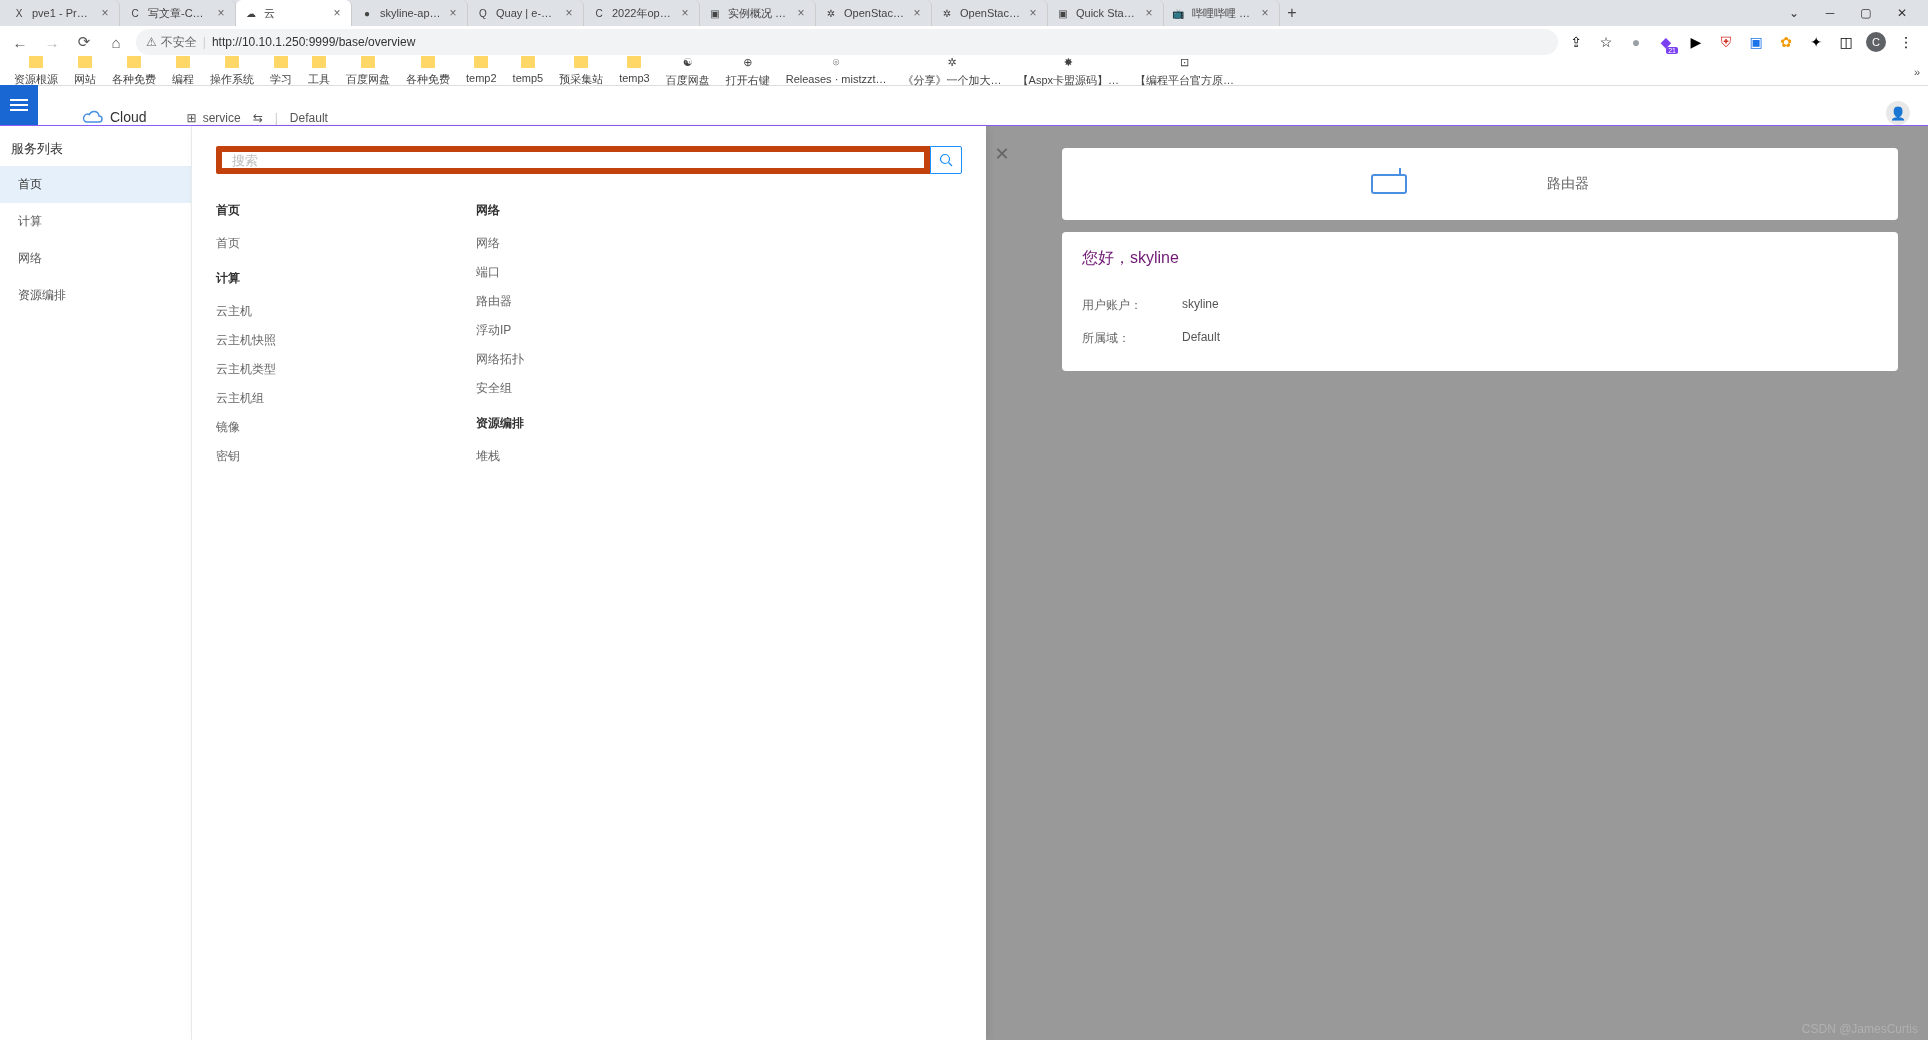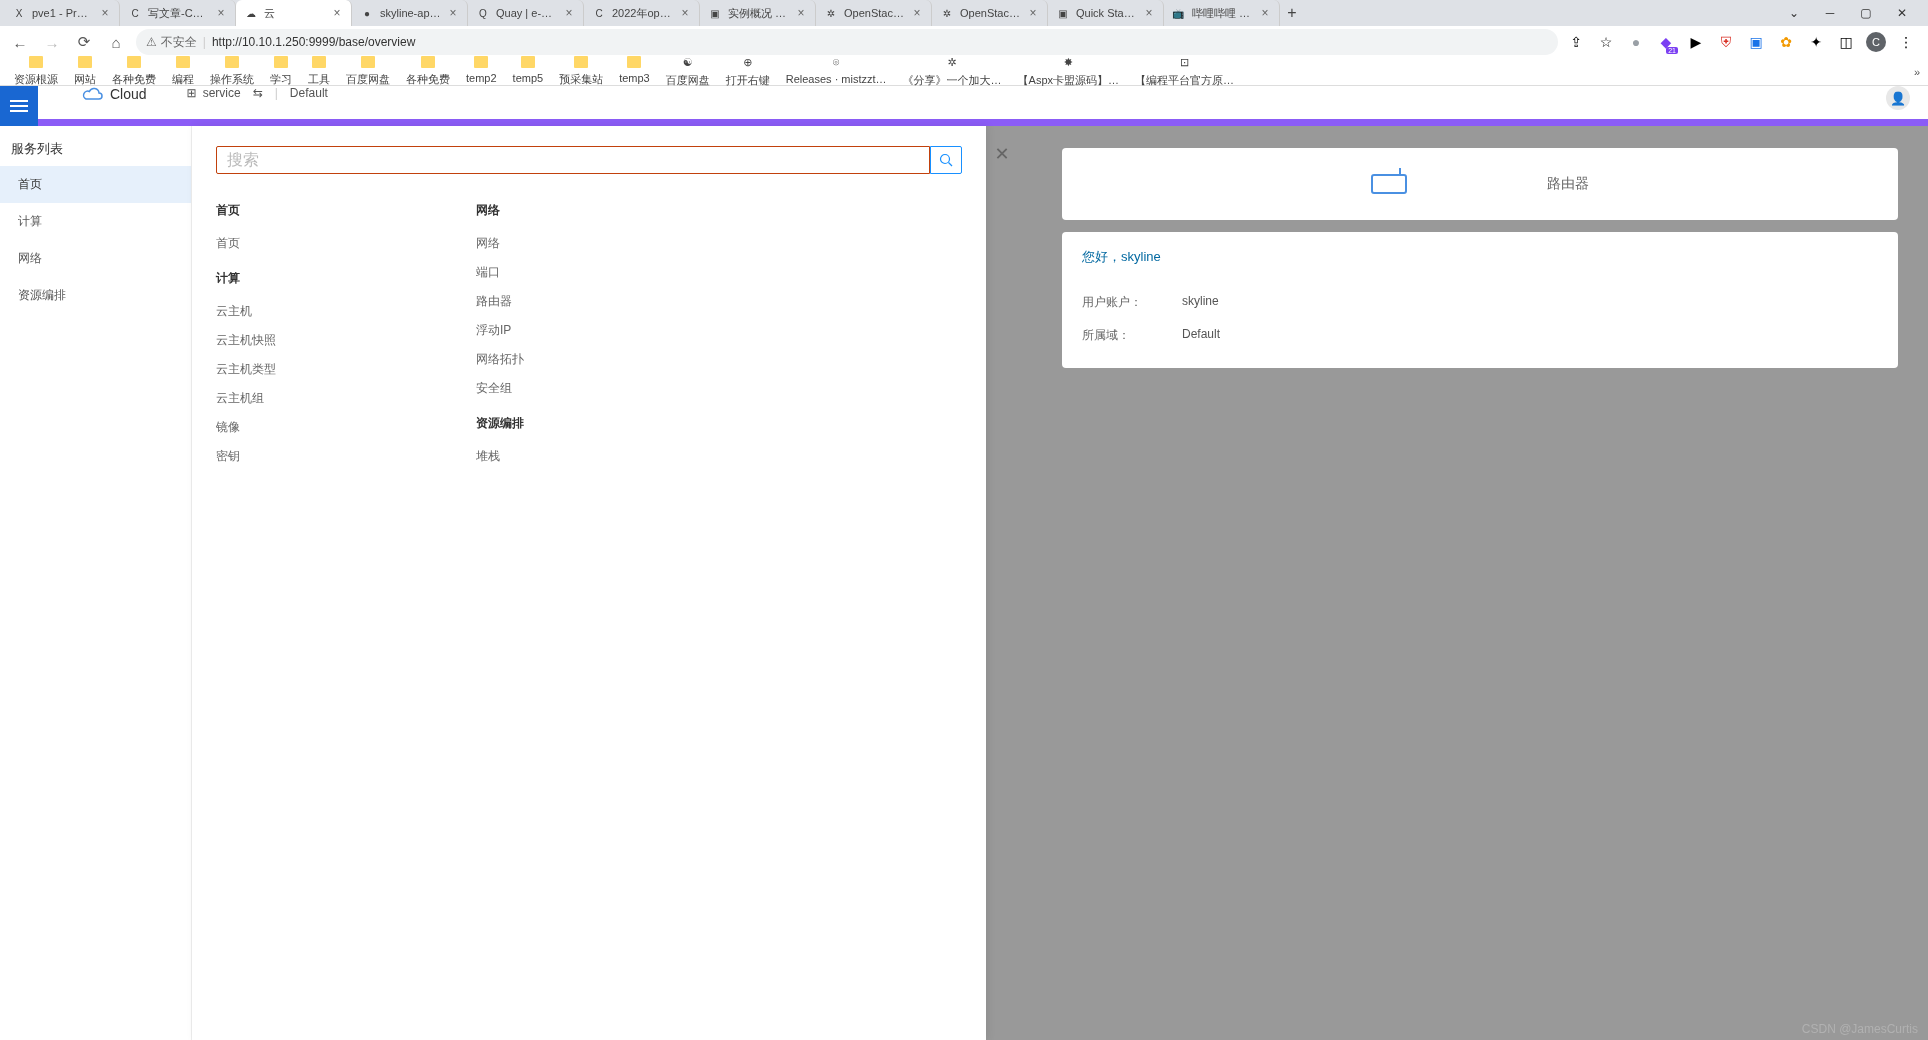--- a/index.html
+++ b/index.html
@@ -25,51 +25,51 @@
     .nav-icon { width: 20px; height: 20px; display: flex; align-items: center; justify-content: center; font-size: 14px; }
     .profile-dot { width: 20px; height: 20px; border-radius: 50%; background: #5f6368; color: #fff; display: flex; align-items: center; justify-content: center; font-size: 11px; }
     
     .bookmark-bar { display: flex; align-items: center; height: 28px; background: #fff; border-bottom: 1px solid #ddd; padding: 0 8px; gap: 4px; font-size: 11px; }
     .bookmark { display: flex; align-items: center; gap: 4px; padding: 2px 6px; color: #444; white-space: nowrap; flex-direction: column; }
     .bookmark-folder { width: 14px; height: 12px; background: #ffd766; border-radius: 1px; flex-shrink: 0; }
     .bookmark-overflow { margin-left: auto; color: #555; }
     
     
     .app { position: relative; height: calc(1040px - 86px); background: #fff; }
-    .top-bar { display: flex; align-items: flex-start; height: 40px; border-bottom: 7px solid #8b5cf6; }
+    .top-bar { display: flex; align-items: flex-end; height: 40px; border-bottom: 1px solid #8b5cf6; }
     .hamburger { width: 38px; height: 40px; background: #1967d2; display: flex; align-items: center; justify-content: center; }
     .hamburger-lines { width: 18px; height: 12px; display: flex; flex-direction: column; justify-content: space-between; }
     .hamburger-lines span { height: 2px; background: #fff; }
     .cloud-logo { display: flex; align-items: center; gap: 6px; margin-left: 44px; color: #333; font-size: 14px; }
     .service-section { display: flex; align-items: center; gap: 12px; margin-left: 40px; font-size: 12px; color: #555; }
     .service-item { display: flex; align-items: center; gap: 6px; }
     .divider { color: #ccc; }
     .user-icon { margin-left: auto; margin-right: 18px; width: 24px; height: 24px; border-radius: 50%; background: #e8e8e8; display: flex; align-items: center; justify-content: center; color: #999; font-size: 13px; }
     
     .sidebar { position: absolute; left: 0; top: 40px; bottom: 0; width: 192px; background: #fff; border-right: 1px solid #eee; }
     .sidebar-title { padding: 14px 11px 8px; font-size: 13px; color: #333; font-weight: 500; }
     .sidebar-item { padding: 10px 18px; font-size: 12px; color: #555; cursor: pointer; }
     .sidebar-item.active { background: #e6f0fb; color: #333; }
     
     
     .dimmed-content { position: absolute; left: 192px; right: 0; top: 40px; bottom: 0; background: #999; }
     .dim-card-router { position: absolute; top: 22px; right: 30px; left: 870px; height: 72px; background: #fff; border-radius: 4px; display: flex; align-items: center; justify-content: center; gap: 140px; color: #666; font-size: 14px; }
     .router-icon { width: 36px; height: 20px; border: 2px solid #4a90e2; border-radius: 3px; position: relative; }
     .router-icon::before { content: ""; position: absolute; top: -8px; right: 4px; width: 2px; height: 8px; background: #4a90e2; }
     .dim-card-user { position: absolute; top: 106px; right: 30px; left: 870px; background: #fff; border-radius: 4px; padding: 16px 20px; }
-    .greeting { font-size: 13px; color: #0369a1; margin-bottom: 20px; }
+    .greeting { font-size: 16px; color: #701a75; margin-bottom: 20px; }
     .info-row { display: flex; font-size: 12px; color: #666; padding: 8px 0; }
     .info-label { width: 100px; }
     .info-value { color: #555; }
     
     
     .search-panel { position: absolute; left: 192px; top: 40px; width: 794px; bottom: 0; background: #fff; box-shadow: 2px 0 8px rgba(0,0,0,0.08); padding: 20px 24px; z-index: 10; }
     .panel-close { position: absolute; top: 16px; right: -28px; width: 24px; height: 24px; display: flex; align-items: center; justify-content: center; color: #666; font-size: 18px; background: transparent; }
     .search-row { display: flex; gap: 0; margin-bottom: 16px; }
-    .search-input { flex: 1; height: 28px; border: 1px solid #c2410c; border-radius: 2px 0 0 2px; padding: 0 10px; font-size: 16px; color: #999; outline: none; }
+    .search-input { flex: 1; height: 28px; border: 6px solid #c2410c; border-radius: 2px 0 0 2px; padding: 0 10px; font-size: 13px; color: #999; outline: none; }
     .search-input::placeholder { color: #bbb; }
     .search-btn { width: 32px; height: 28px; border: 1px solid #1890ff; background: #fff; border-radius: 0 2px 2px 0; display: flex; align-items: center; justify-content: center; color: #1890ff; }
     .categories { display: flex; gap: 200px; }
     .cat-col { display: flex; flex-direction: column; }
     .cat-heading { font-size: 12px; font-weight: 600; color: #333; margin: 12px 0 10px; }
     .cat-link { font-size: 12px; color: #666; padding: 6px 0; cursor: pointer; }
     
     .watermark { position: fixed; bottom: 4px; right: 10px; font-size: 12px; color: rgba(180,180,180,0.9); z-index: 100; }
     
     svg { display: block; }

